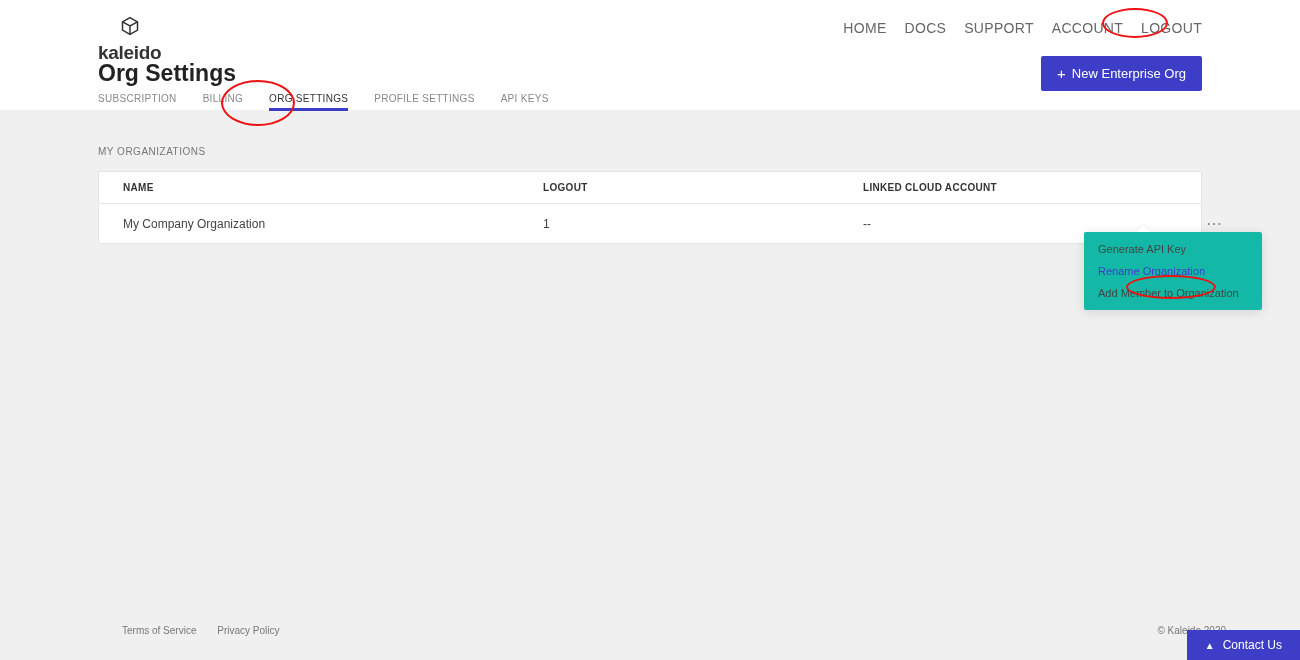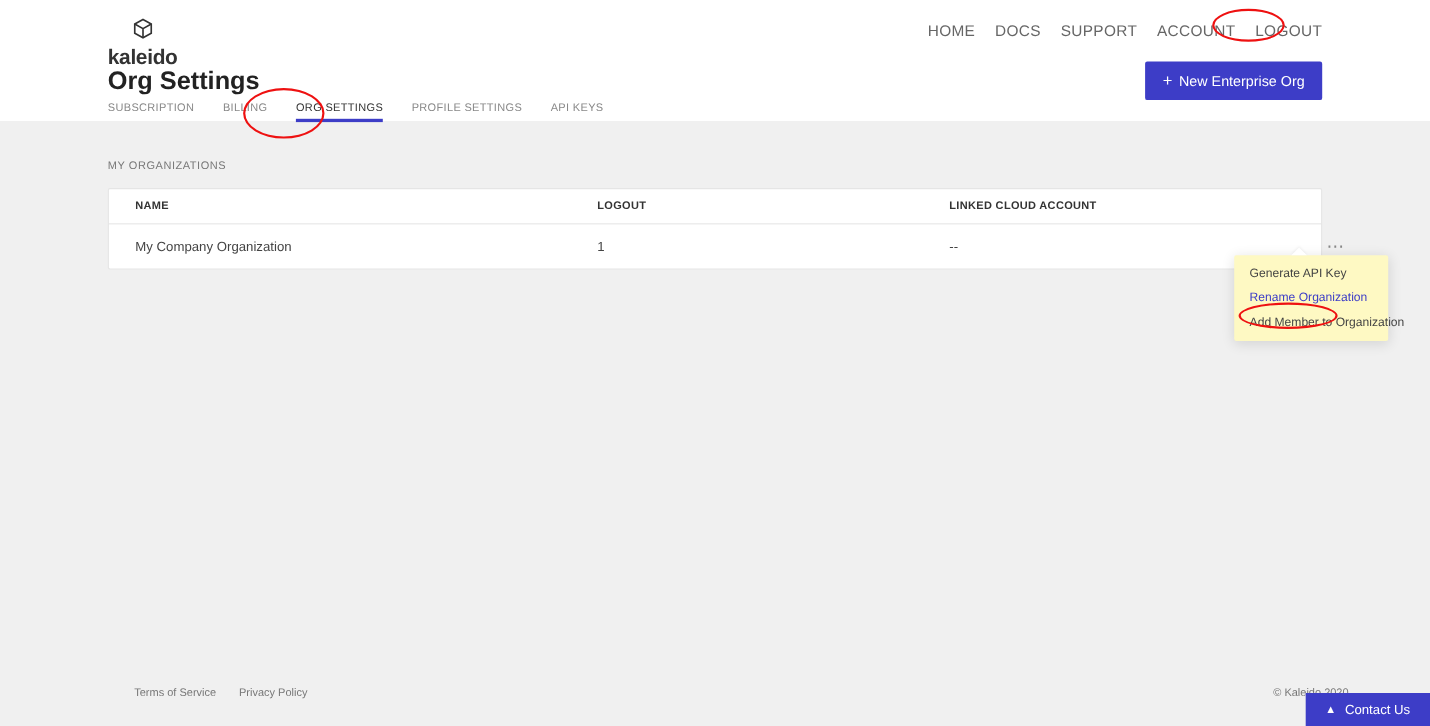--- a/index.html
+++ b/index.html
@@ -144,22 +144,22 @@
     text-align: right;
     font-size: 16px;
     color: #888;
     cursor: pointer;
     letter-spacing: 1px;
   }
   .dropdown {
     position: absolute;
     top: 122px;
     right: -60px;
-    width: 140px;
-    background: #fef9c3;
+    width: 178px;
+    background: #14b8a6;
     box-shadow: 0 2px 12px rgba(0,0,0,0.12);
     border-radius: 2px;
     padding: 6px 0;
   }
   .dropdown::before {
     content: "";
     position: absolute;
     top: -7px;
     left: 52px;
     border-left: 7px solid transparent;

